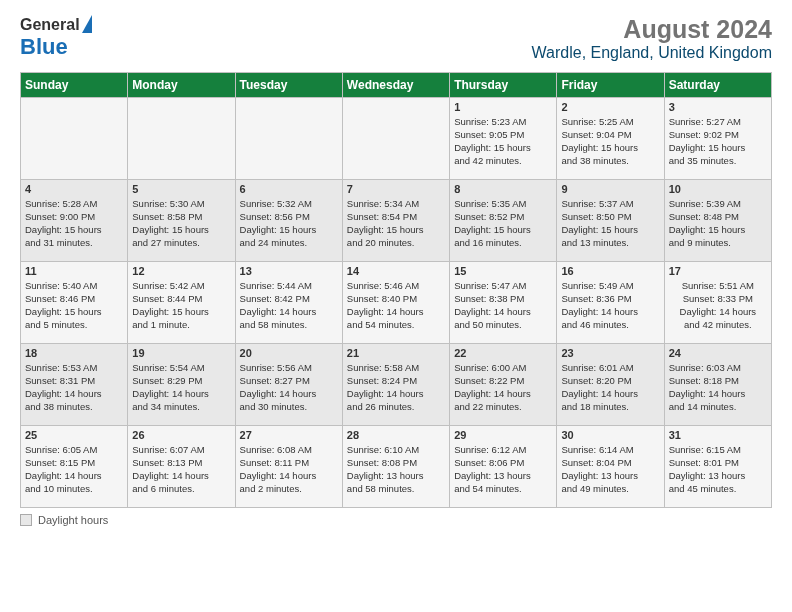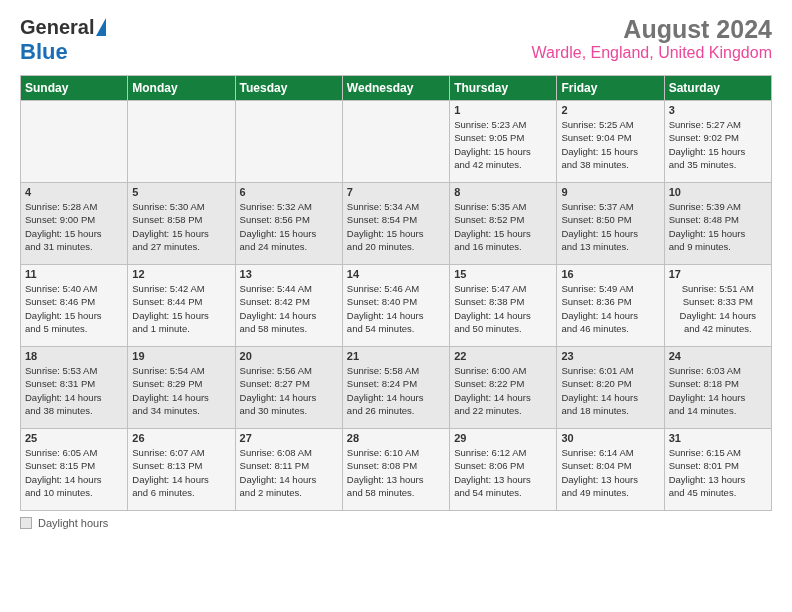--- a/index.html
+++ b/index.html
@@ -23,21 +23,21 @@
     .logo {
       display: flex;
       flex-direction: column;
       align-items: flex-start;
     }
     .logo-text {
       display: flex;
       align-items: center;
     }
     .logo-general {
-      font-size: 20px;
+      font-size: 16px;
       font-weight: bold;
       color: #333;
     }
     .logo-blue {
       font-size: 22px;
       font-weight: bold;
       color: #1a6eb5;
     }
     .logo-triangle {
       width: 0;
@@ -51,21 +51,21 @@
       text-align: right;
     }
     .month-year {
       font-size: 25px;
       font-weight: bold;
       color: #737373;
       line-height: 1.1;
     }
     .location {
       font-size: 16px;
-      color: #ec4899;
+      color: #0c4a6e;
     }
     table {
       width: 100%;
       border-collapse: collapse;
       table-layout: fixed;
     }
     thead tr th {
       background-color: #15803d;
       color: #fff;
       font-size: 12px;

